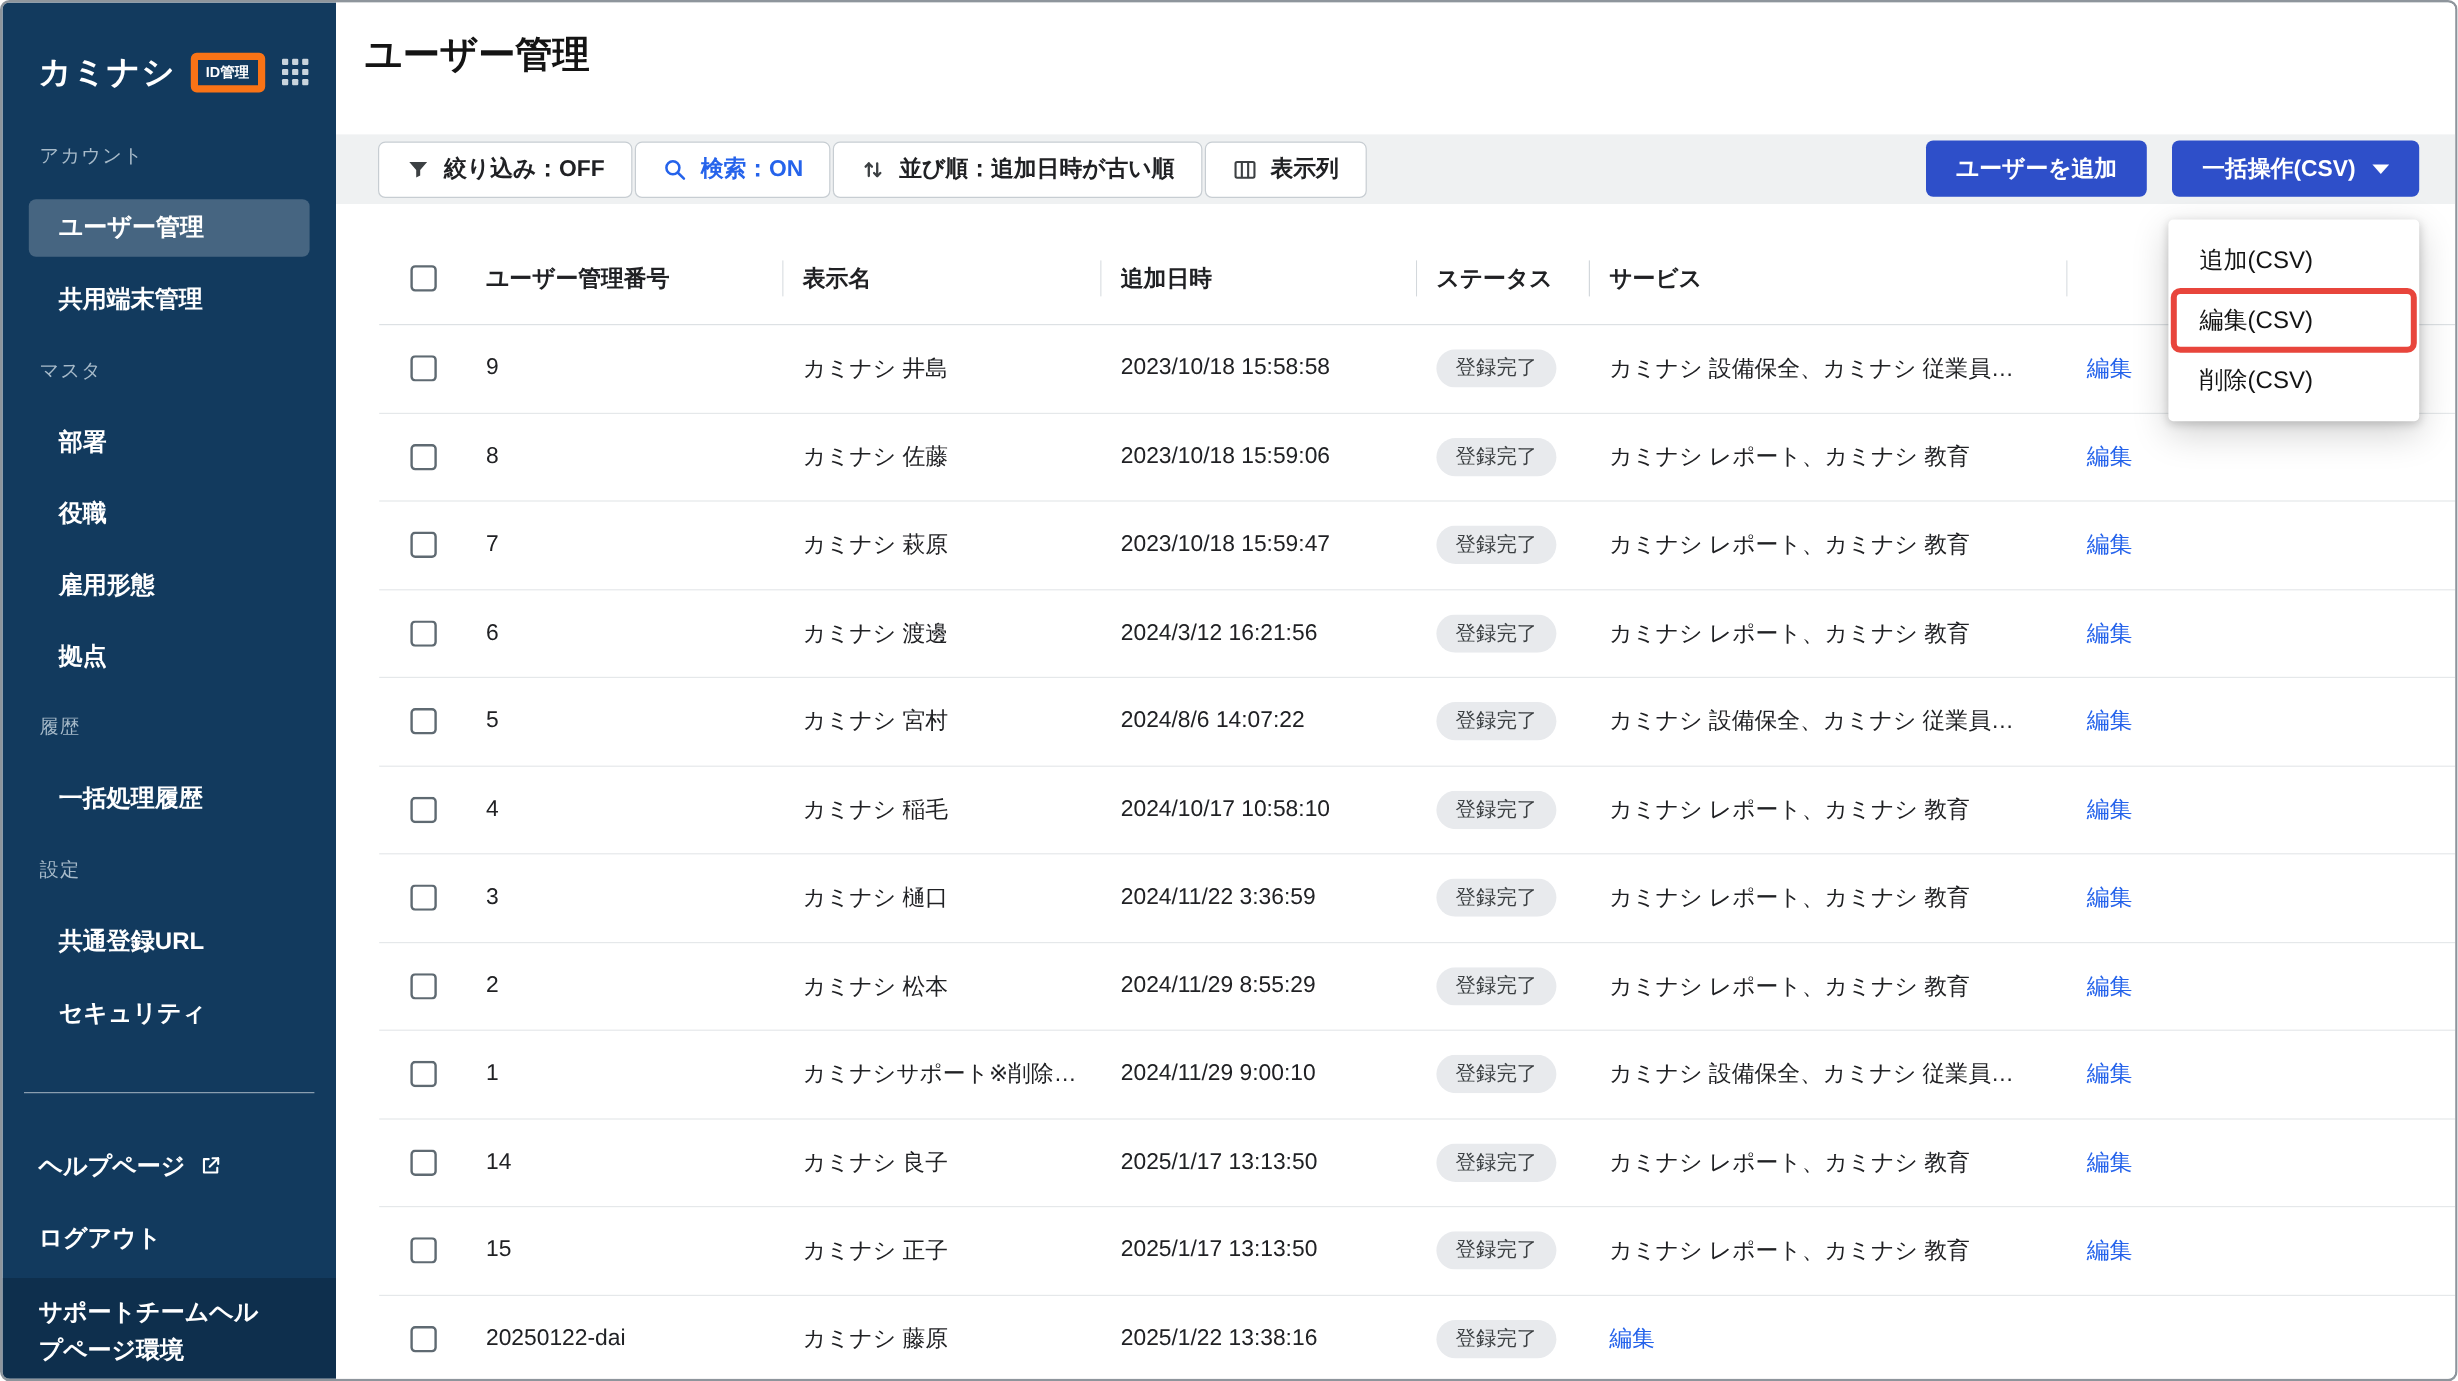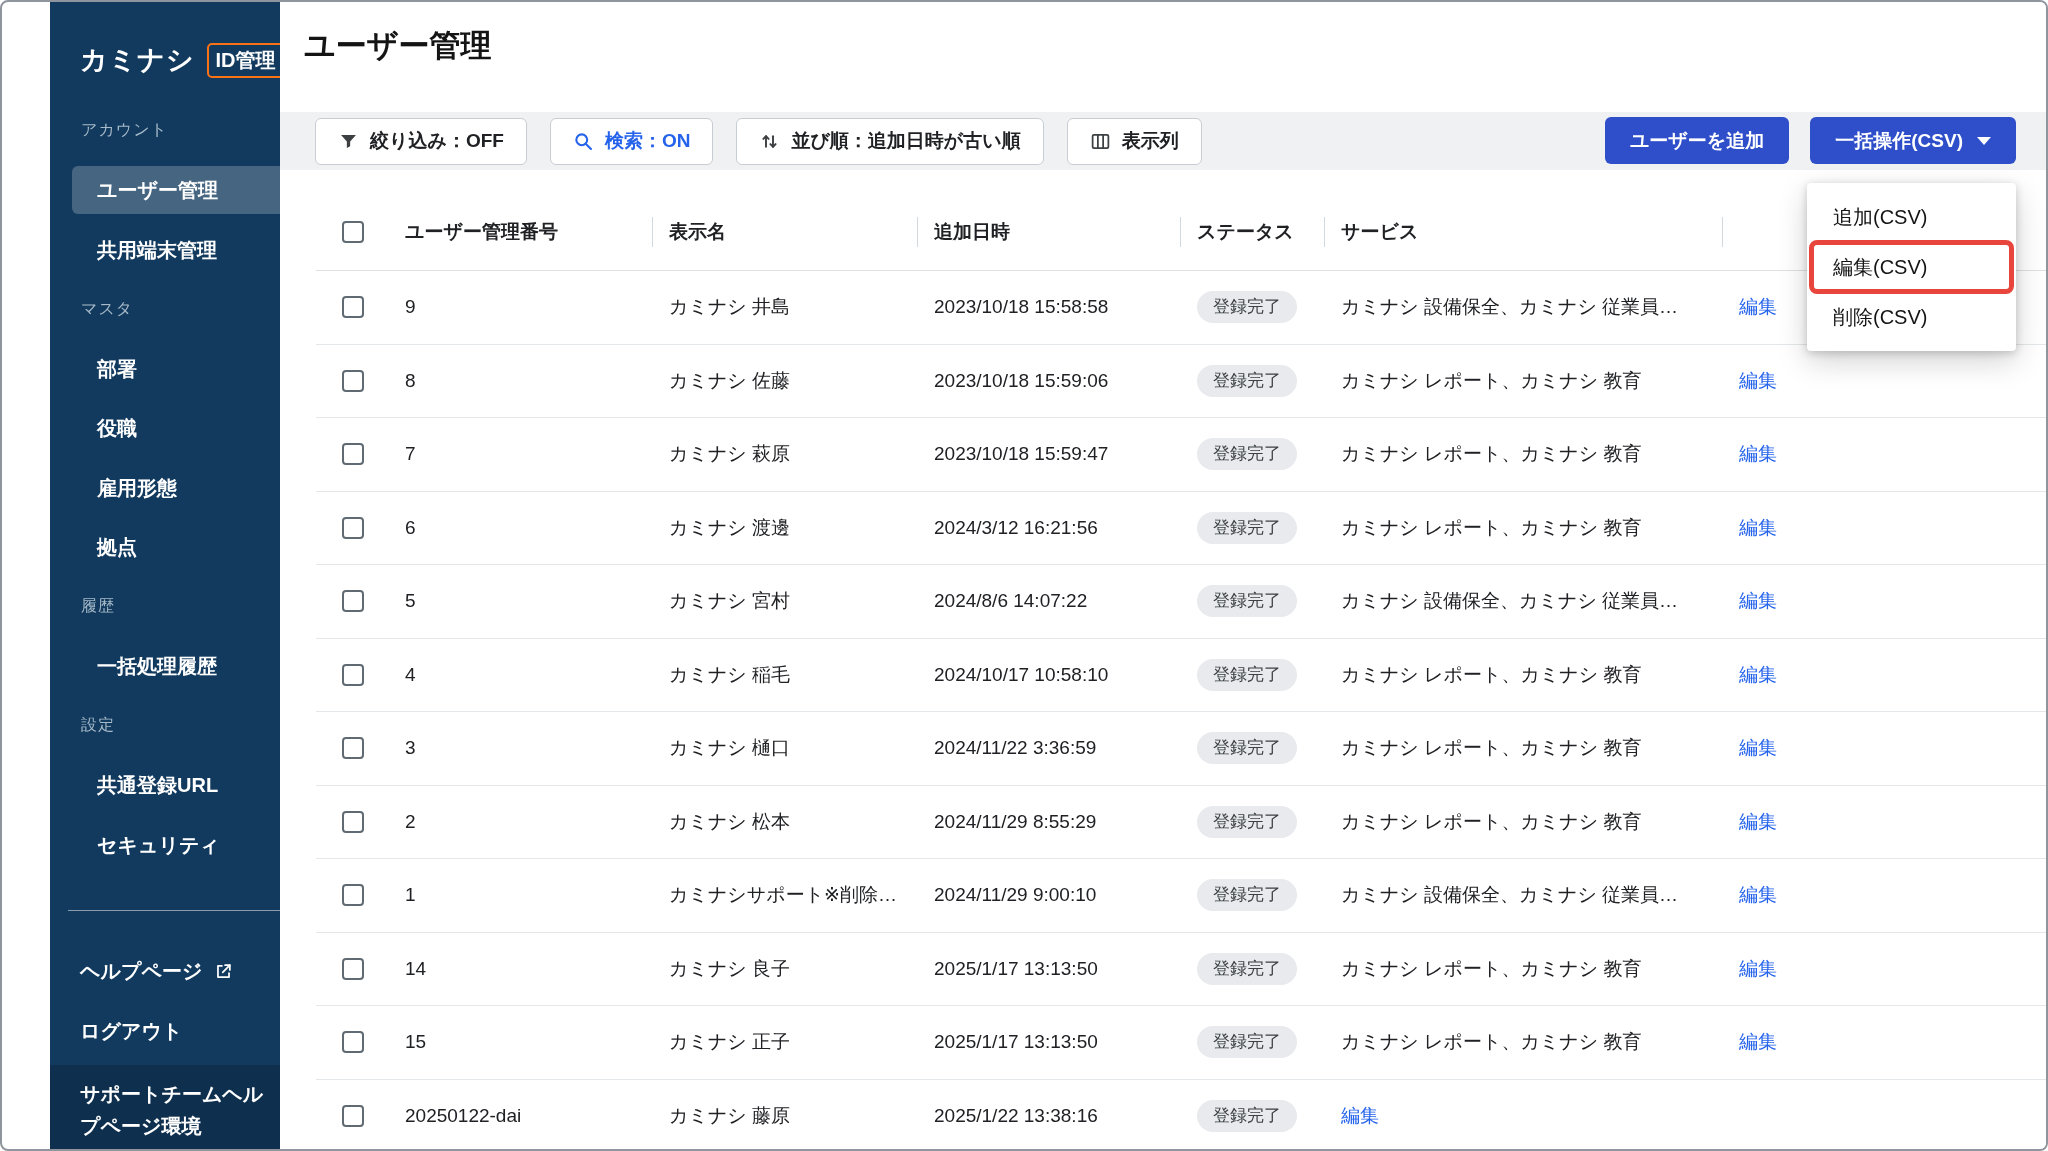--- a/index.html
+++ b/index.html
@@ -9,29 +9,29 @@
     -webkit-font-smoothing:antialiased;
   }
   .frame{
     position:relative;width:2048px;height:1151px;box-sizing:border-box;
     border:2px solid #8E959C;border-radius:8px;overflow:hidden;background:#fff;
   }
 
   
   .sidebar{
     position:absolute;left:0;top:0;bottom:0;width:278px;
-    background:#123A5E;color:#fff;margin-left:48px;
+    background:#123A5E;color:#fff;
   }
   .logo-row{
     display:flex;align-items:center;gap:12px;
     padding:40px 34px 0 30px;
   }
   .logo-text{font-size:27px;font-weight:700;letter-spacing:1px;white-space:nowrap;}
   .logo-badge{
-    border:2px solid #f97316;border-radius:5px;font-size:20px;font-weight:700;
+    border:6px solid #f97316;border-radius:5px;font-size:12px;font-weight:700;
     padding:2px 7px;white-space:nowrap;
   }
   .apps-icon{margin-left:auto;display:flex;cursor:pointer;}
   .nav{position:absolute;top:99px;left:0;right:0;}
   .nav-row{height:59.5px;display:flex;align-items:center;}
   .nav-label{
     padding-left:31px;font-size:16px;color:#A7BAC9;letter-spacing:1px;
   }
   .nav-item{
     flex:1;margin:0 22px;height:48px;line-height:48px;border-radius:6px;
@@ -59,21 +59,21 @@
 
   
   .main{position:absolute;left:278px;right:0;top:0;bottom:0;background:#fff;}
   .page-title{
     margin:0;padding:23px 0 0 24px;font-size:31px;font-weight:700;color:#141414;
   }
   .toolbar{
     position:absolute;left:0;right:0;top:110px;height:58px;
     background:#EFF1F2;display:flex;align-items:center;
   }
-  .toolbar-left{display:flex;gap:23px;margin-left:35px;align-items:flex-end;}
+  .toolbar-left{display:flex;gap:2px;margin-left:35px;align-items:flex-end;}
   .btn{
     display:inline-flex;align-items:center;gap:11px;background:#fff;
     border:1px solid #C7CDD2;border-radius:6px;height:47px;padding:0 22px;
     font-size:19px;font-weight:600;color:#202124;cursor:pointer;
     font-family:inherit;white-space:nowrap;
   }
   .btn .ic{display:flex;color:#3C4043;}
   .btn-search{color:#2563EB;}
   .btn-search .ic{color:#2563EB;}
   .toolbar-right{

